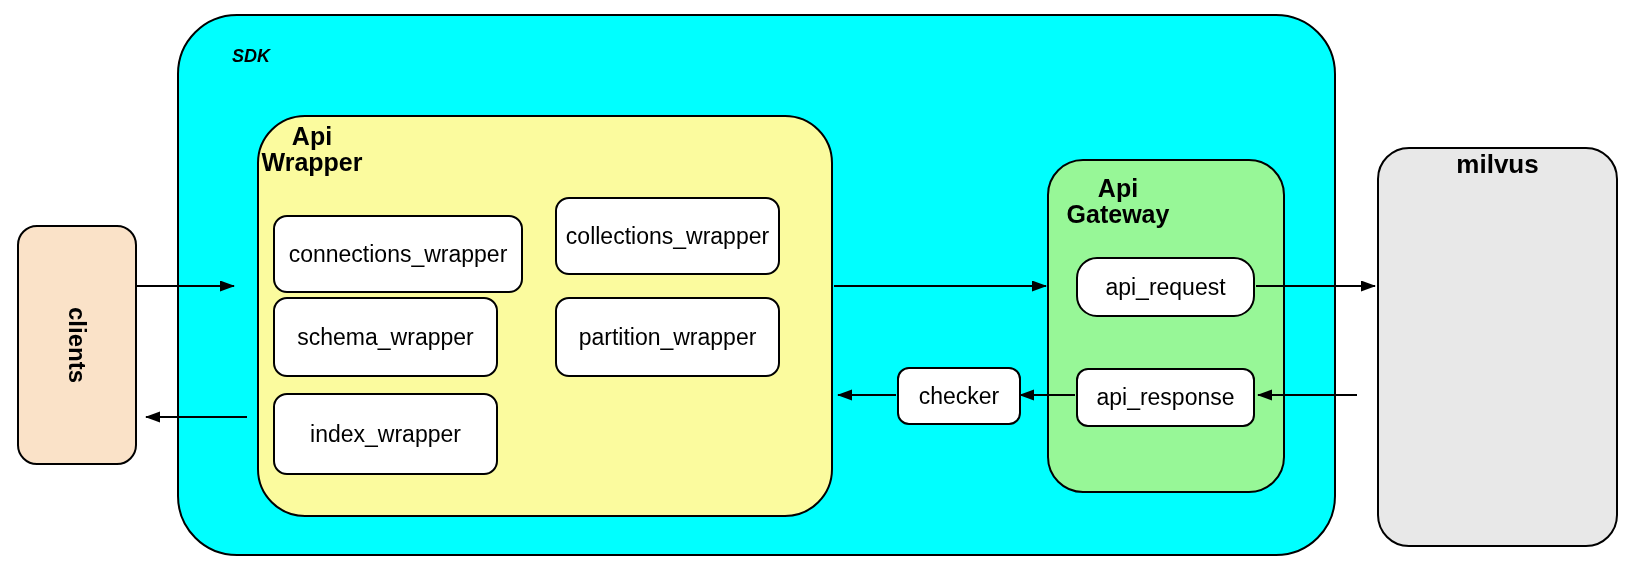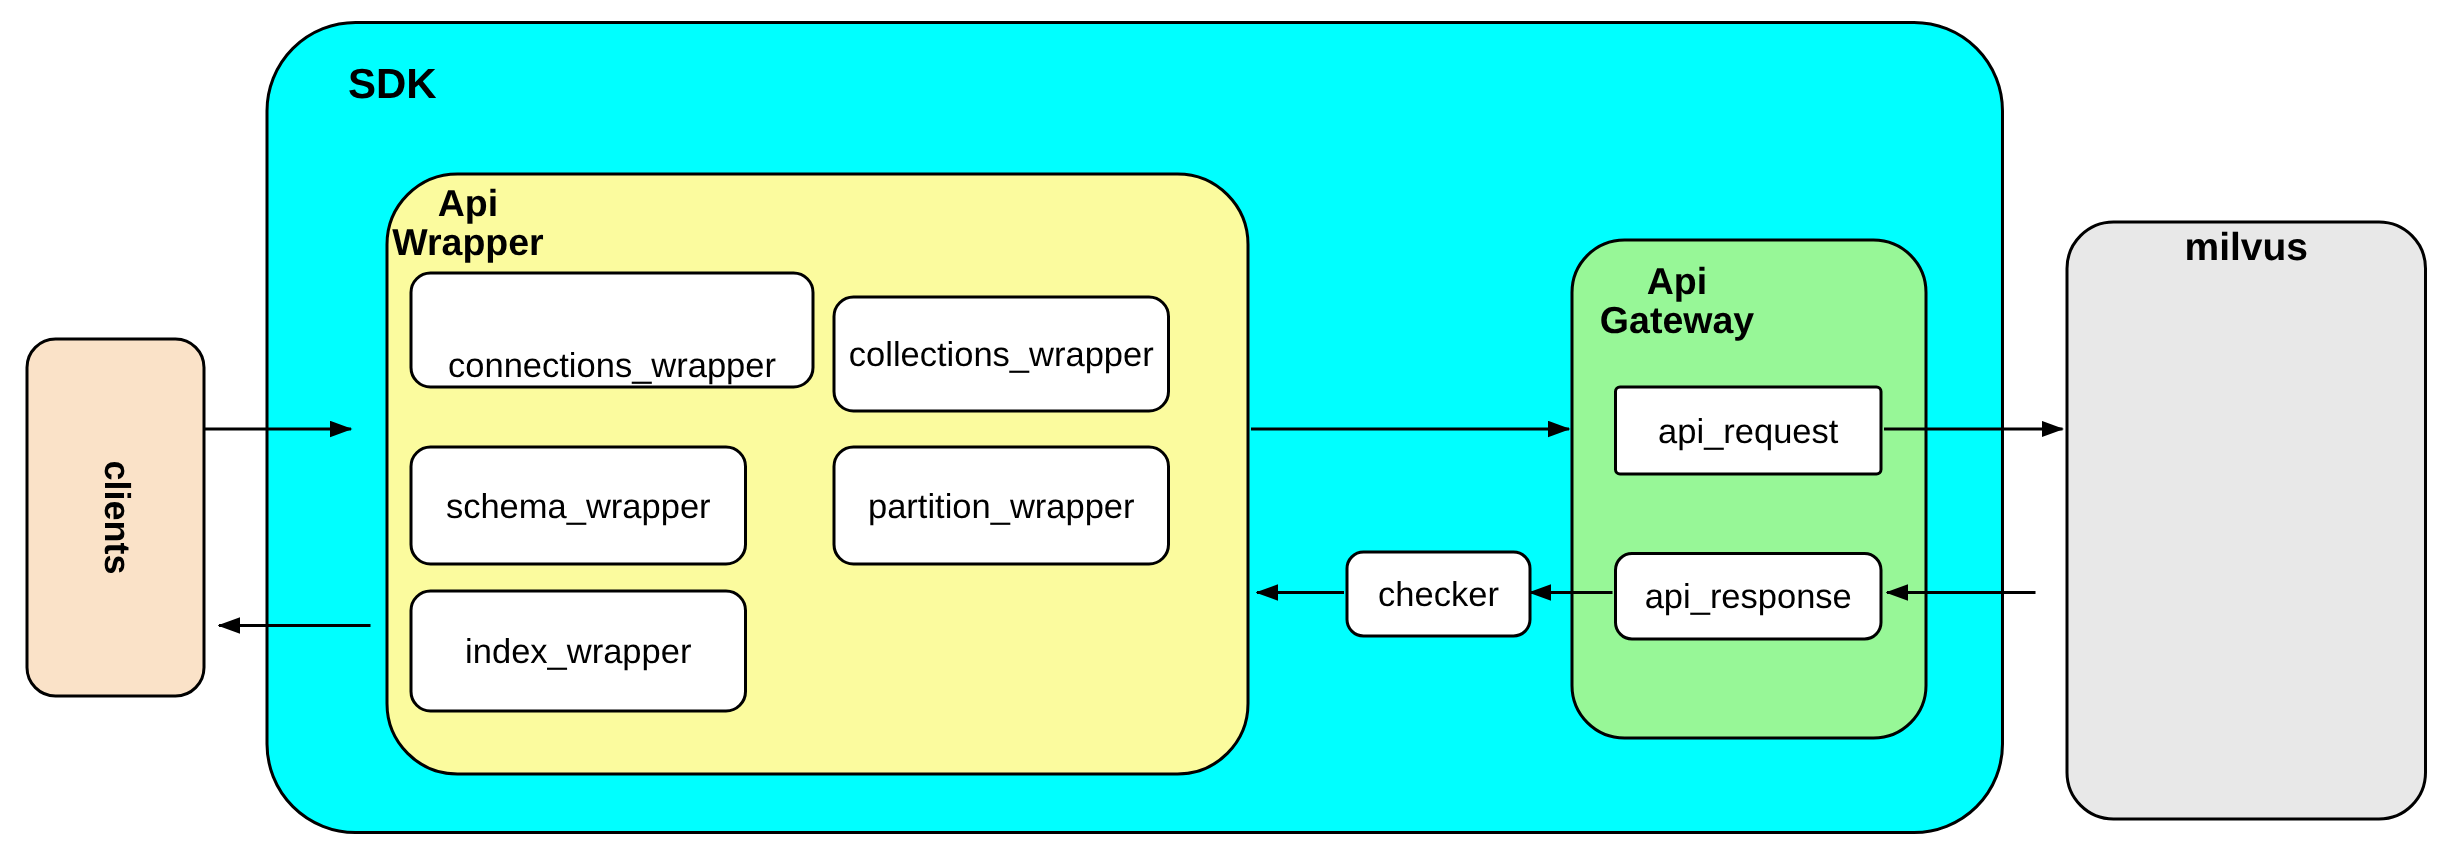--- a/index.html
+++ b/index.html
@@ -42,22 +42,23 @@
     z-index: 2;
   }
   
   .sdk {
     left: 177px; top: 14px; width: 1159px; height: 542px;
     background: var(--sdk_fill, #00ffff);
     border-radius: 60px;
   }
   .sdk-label {
     left: 53px; top: 27px;
-    font-size: 28px;
+    font-size: 18px;
     text-align: right;
+    font-style: italic;
   }
   
   .api-wrapper {
     left: 257px; top: 115px; width: 576px; height: 402px;
     background: var(--wrapper_fill, #fbfb9e);
     border-radius: 48px;
     z-index: 2;
   }
   .api-wrapper-label { left: -6px; top: 6px; width: 118px; }
   
@@ -89,28 +90,28 @@
     background: var(--milvus_fill, #e8e8e8);
     border-radius: 32px;
     display: flex;
     align-items: flex-start;
     justify-content: center;
     font-weight: bold;
     font-size: 26px;
     z-index: 2;
   }
   
-  .connections { left: 273px; top: 181px; width: 270px; height: 78px; align-items: flex-end; }
+  .connections { left: 273px; top: 215px; width: 250px; height: 78px; }
   .collections { left: 555px; top: 197px; width: 225px; height: 78px; text-align: right; }
   .schema      { left: 273px; top: 297px; width: 225px; height: 80px; }
   .partition   { left: 555px; top: 297px; width: 225px; height: 80px; align-items: center; }
   .index       { left: 273px; top: 393px; width: 225px; height: 82px; }
   .utility     { left: 555px; top: 393px; width: 225px; height: 82px; }
   
-  .api-request  { left: 1076px; top: 257px; width: 179px; height: 60px; border-radius: 4px; }
+  .api-request  { left: 1076px; top: 257px; width: 179px; height: 60px; border-radius: 21px; }
   .api-response { left: 1076px; top: 368px; width: 179px; height: 59px; border-radius: 12px; }
   
   .checker { left: 897px; top: 367px; width: 124px; height: 58px; border-radius: 12px; }
   
   .edges-layer {
     position: absolute;
     left: 0; top: 0;
     width: 1634px; height: 574px;
     z-index: 4;
     pointer-events: none;

